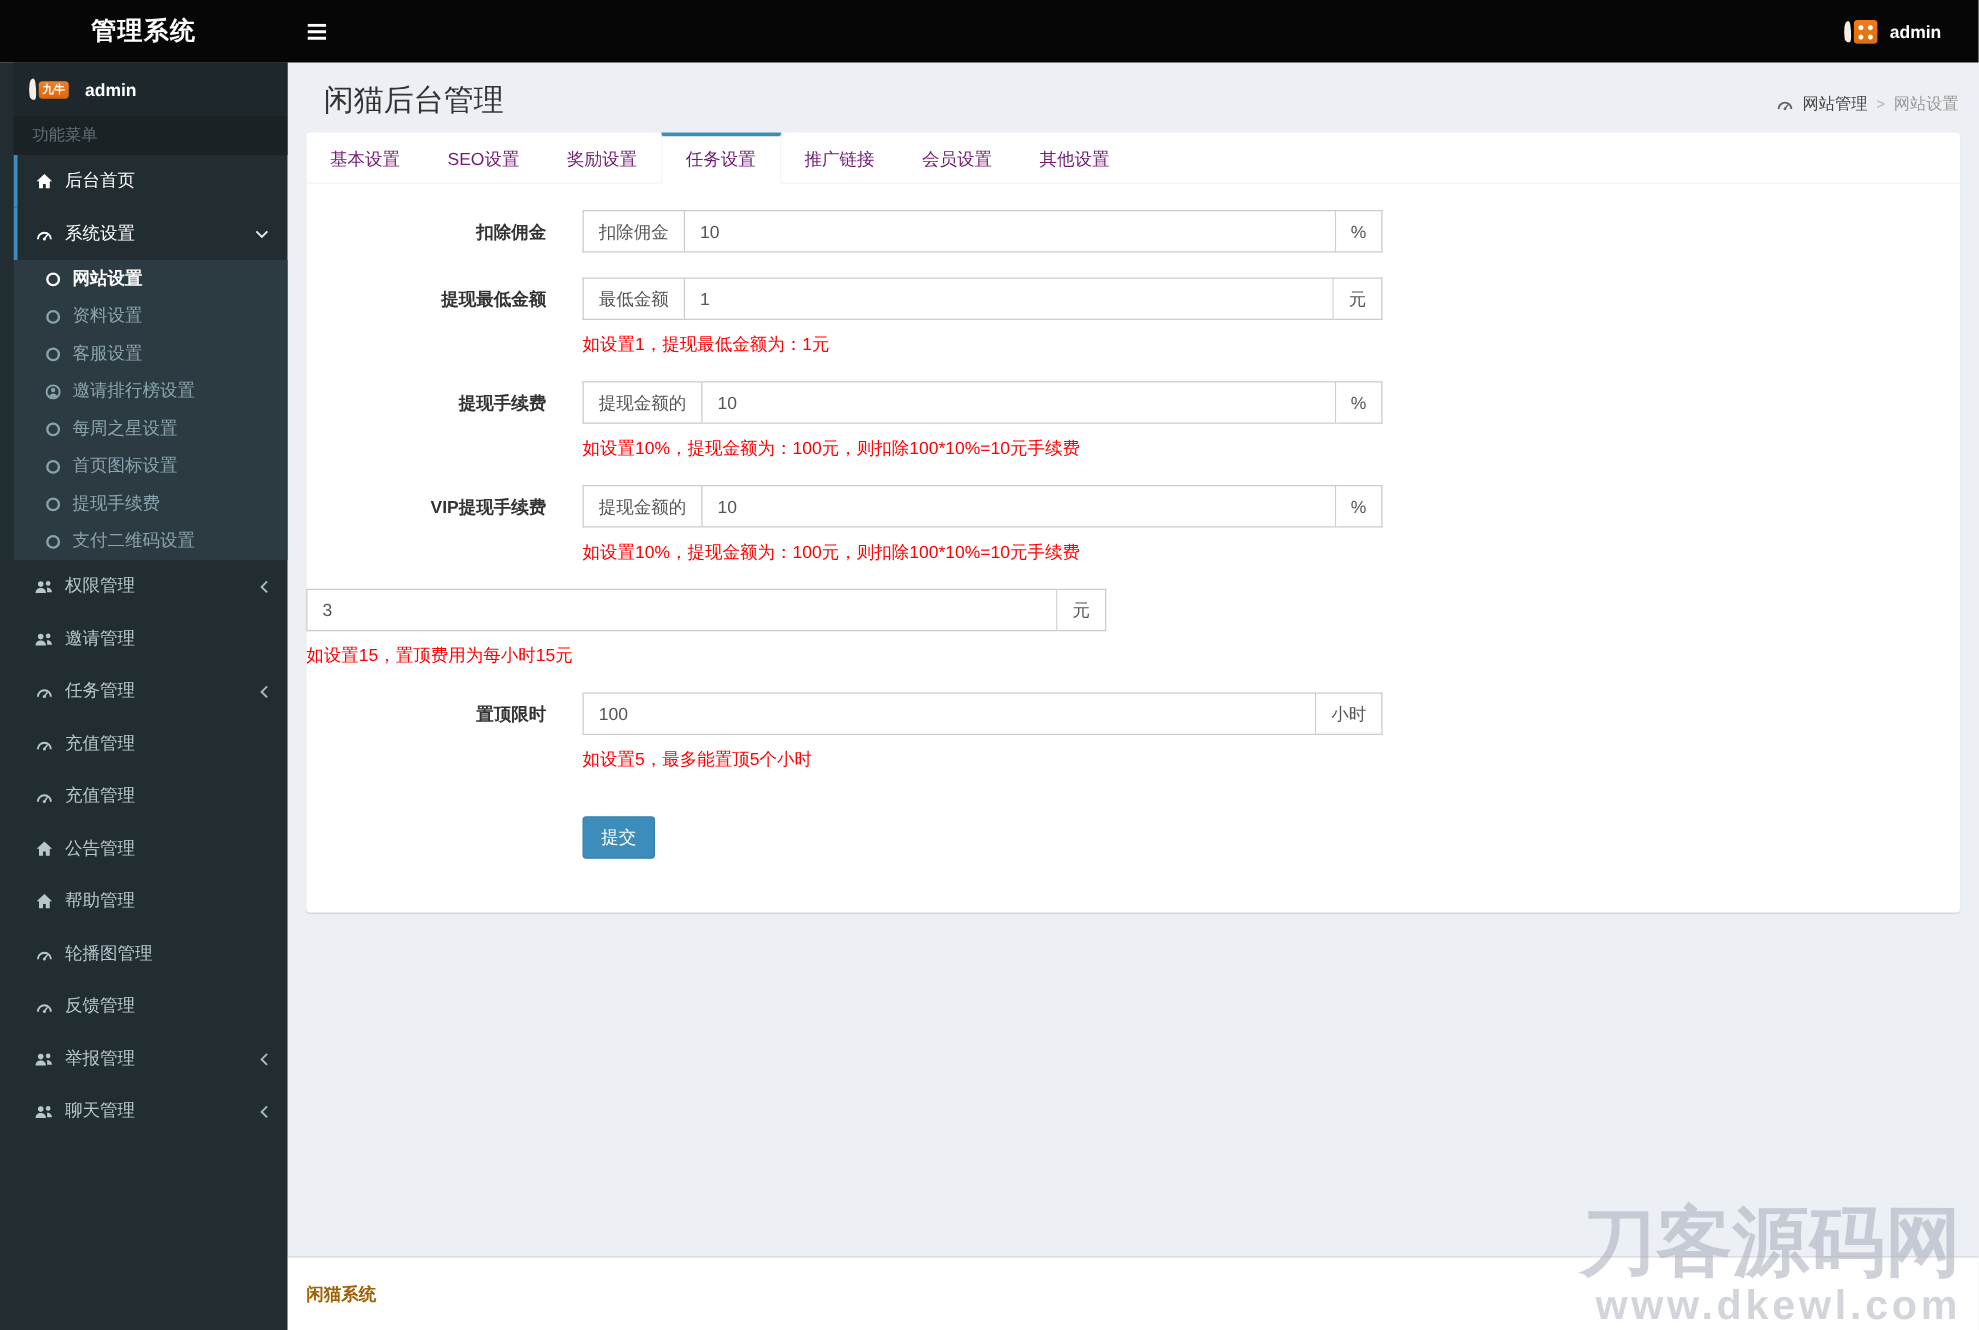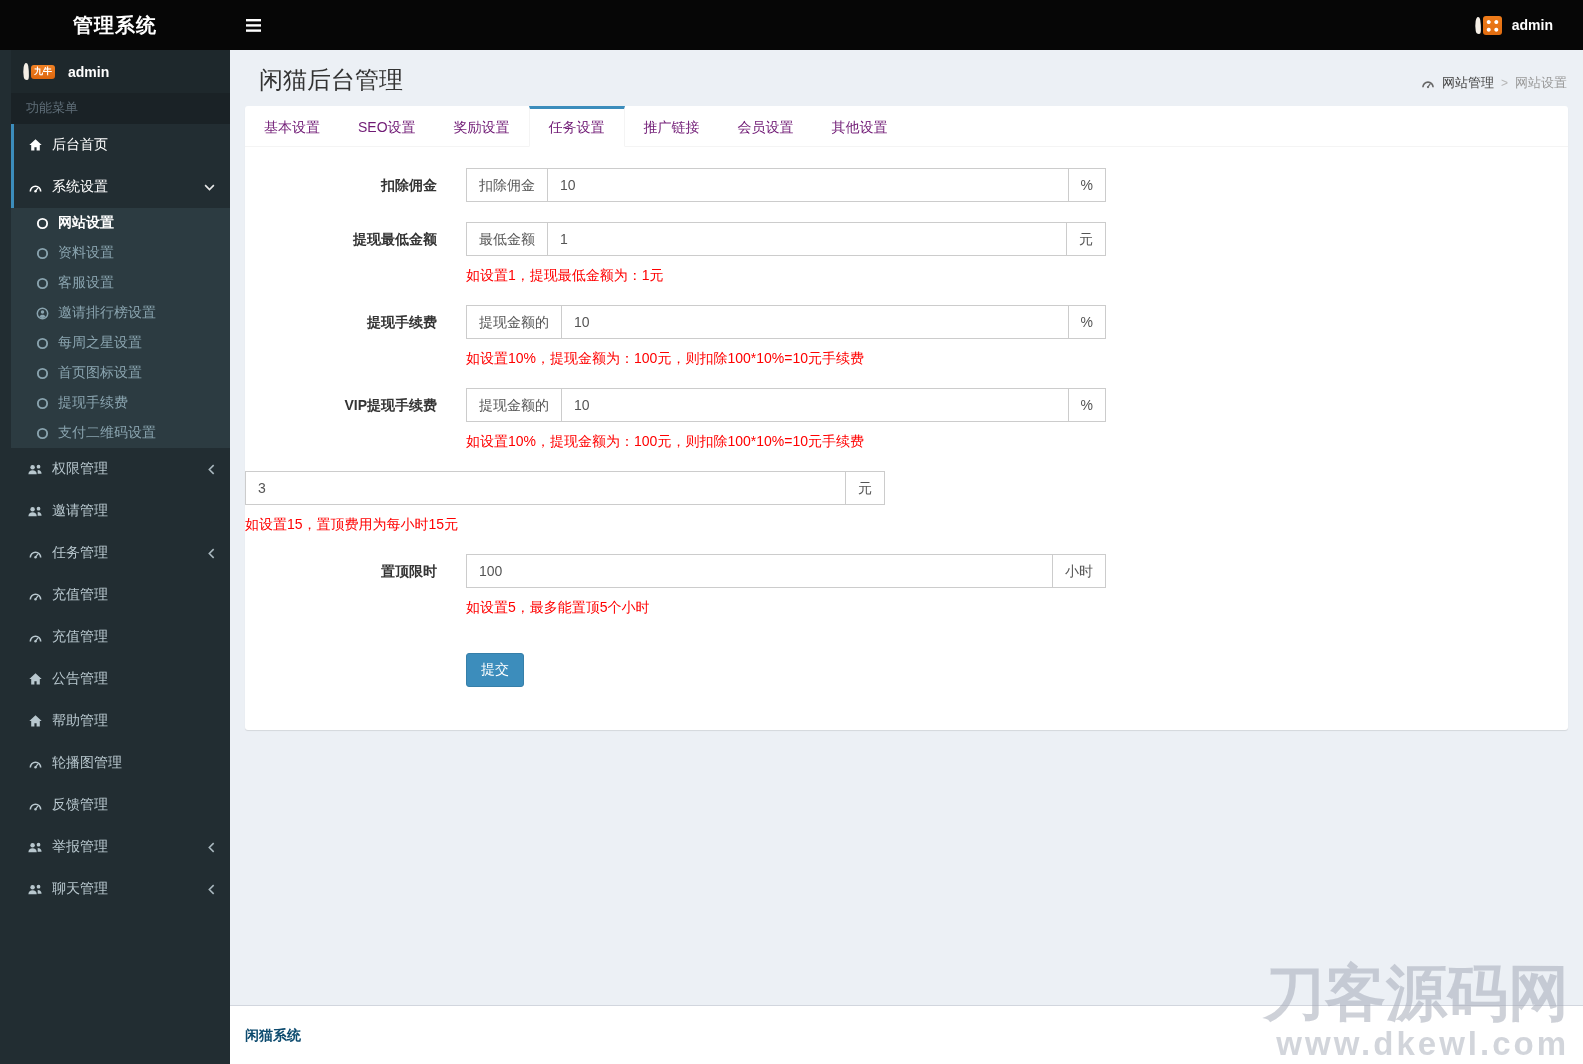--- a/index.html
+++ b/index.html
@@ -63,21 +63,21 @@
   .addon.prefix { border-right:none; }
   .addon.suffix { border-left:none; }
   .text-input { flex:1; min-width:0; border:1px solid #ccc; padding:6px 12px; font-size:14px; color:#555; background:#fff; outline:none; font-family:inherit; }
   .hint { margin-top:9px; color:#ff0000; font-size:14px; line-height:20px; }
   .radio-opts { display:flex; align-items:center; gap:22px; height:20px; }
   .radio-opt { display:inline-flex; align-items:center; gap:6px; font-size:14px; color:#444; cursor:pointer; }
   .radio-dot { width:13px; height:13px; border:1px solid #8a8a8a; border-radius:50%; position:relative; background:#fff; flex:none; }
   .radio-dot.checked::after { content:''; position:absolute; inset:2.5px; background:#4a4a4a; border-radius:50%; }
   .submit-btn { margin:16px 0 0 221px; background:#3c8dbc; border:1px solid #367fa9; color:#fff; padding:7px 14px; font-size:14px; border-radius:3px; cursor:pointer; font-family:inherit; }
   
-  .footer { position:absolute; left:230px; right:0; bottom:0; height:59px; background:#fff; border-top:1px solid #d2d6de; padding:21px 15px; font-weight:bold; font-size:14px; color:#0c4a6e; z-index:10; }
+  .footer { position:absolute; left:230px; right:0; bottom:0; height:59px; background:#fff; border-top:1px solid #d2d6de; padding:21px 15px; font-weight:bold; font-size:14px; color:#a16207; z-index:10; }
   .watermark { position:absolute; right:14px; bottom:4px; z-index:50; text-align:right; font-weight:bold; line-height:1; color:rgba(165,172,184,.55); pointer-events:none; }
   .watermark .wm1 { font-size:61px; }
   .watermark .wm2 { font-size:33px; letter-spacing:3px; margin-top:3px; color:rgba(165,172,184,.5); }
   svg { display:block; }
 </style>
 </head>
 <body>
 
 <header class="navbar">
   <div class="brand">管理系统</div>

